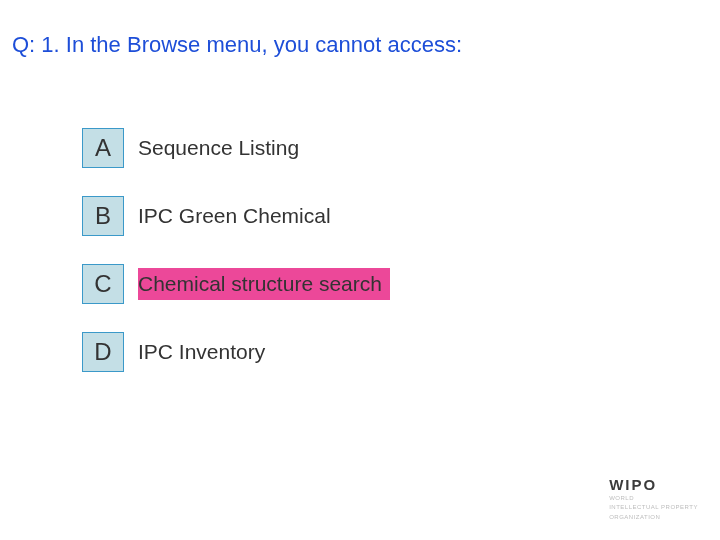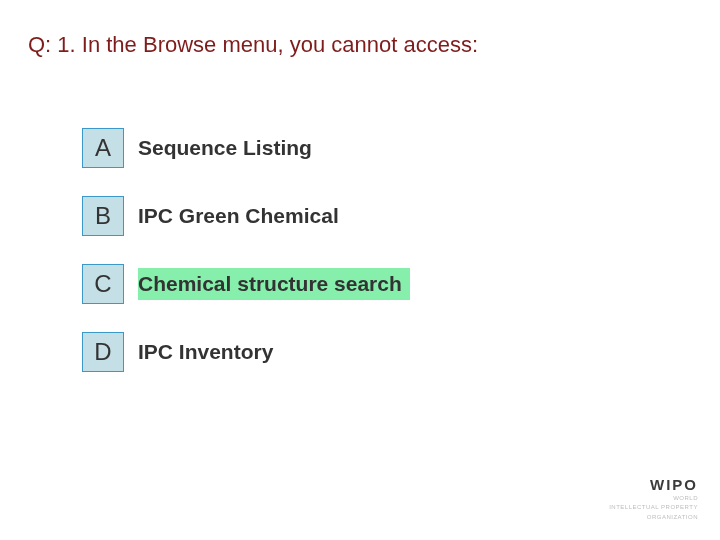--- a/index.html
+++ b/index.html
@@ -6,23 +6,23 @@
   body {
     width: 720px;
     height: 540px;
     background: #ffffff;
     font-family: Arial, Helvetica, sans-serif;
     position: relative;
   }
   .question {
     position: absolute;
     top: 32px;
-    left: 28px;
+    left: 12px;
     font-size: 22px;
-    color: #7f1d1d;
+    color: #1d4ed8;
   }
   .options {
     position: absolute;
     top: 128px;
     left: 82px;
   }
   .option-row {
     display: flex;
     align-items: center;
     margin-bottom: 28px;
@@ -37,30 +37,29 @@
     align-items: center;
     justify-content: center;
     font-size: 24px;
     color: #333333;
     margin-right: 14px;
   }
   .option-text {
     font-size: 21px;
     color: #333333;
     padding: 4px 8px 4px 0;
-    font-weight: bold;
   }
   .option-text.highlight {
-    background: #86efac;
+    background: #ec4899;
   }
   .footer-logo {
     position: absolute;
     bottom: 18px;
     right: 22px;
-    text-align: right;
+    text-align: left;
   }
   .wipo-brand {
     font-size: 15px;
     font-weight: bold;
     letter-spacing: 2px;
     color: #3b3b3b;
   }
   .wipo-sub {
     font-size: 6px;
     line-height: 1.3;

